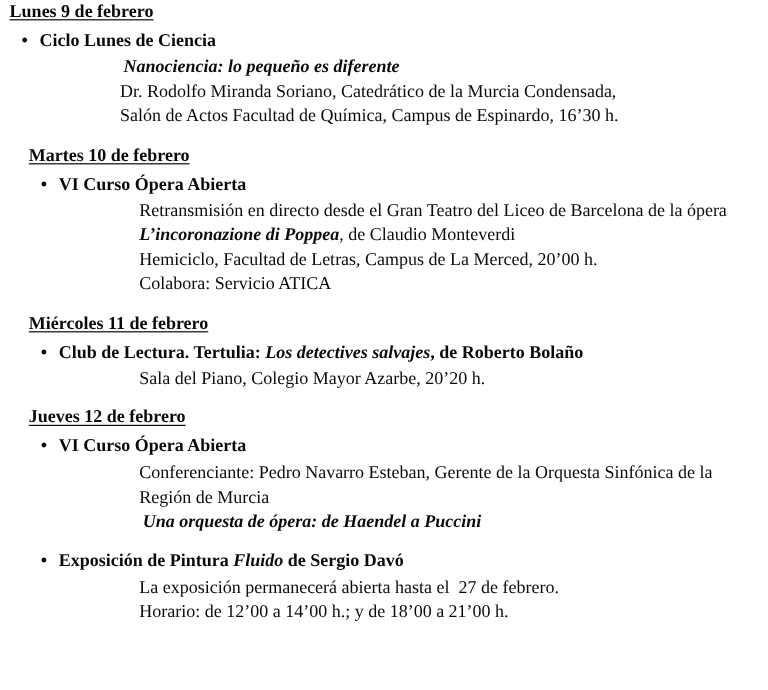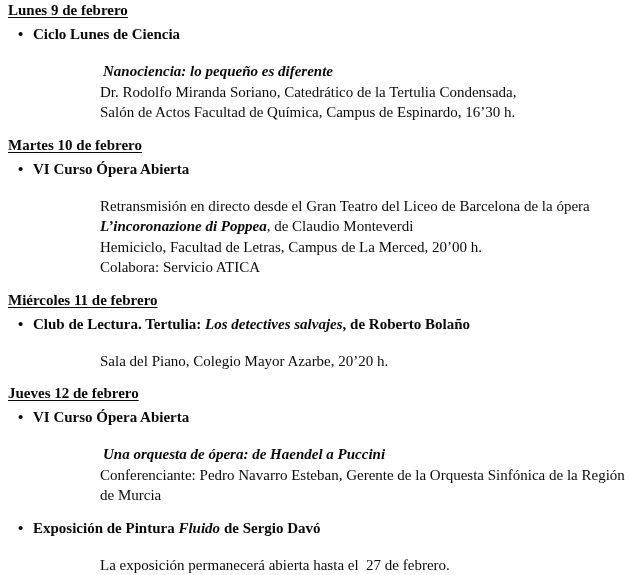--- a/index.html
+++ b/index.html
@@ -89,40 +89,41 @@
     font-style: italic;
     text-align: right;
   }
 
   
   .block {
     margin: 0;
   }
   .block + .block {
     margin-top: 12px;
+    padding-left: 16px;
   }
   .day-heading + .entry {
     margin-top: 4px;
   }
   .entry-title-row + .entry-details {
-    margin-top: 16px;
+    margin-top: 1px;
   }
 </style>
 </head>
 <body>
 
 <div class="page">
 
   <div class="block">
     <div class="day-heading"><span class="day-heading-text">Lunes 9 de febrero</span></div>
     <div class="entry">
       <div class="entry-title-row"><span class="bullet-icon">•</span><span>Ciclo Lunes de Ciencia</span></div>
       <div class="entry-details">
         <div class="detail-line work-title">Nanociencia: lo pequeño es diferente</div>
-        <div class="detail-line">Dr. Rodolfo Miranda Soriano, Catedrático de la Tertulia Condensada,</div>
+        <div class="detail-line">Dr. Rodolfo Miranda Soriano, Catedrático de la Murcia Condensada,</div>
         <div class="detail-line">Salón de Actos Facultad de Química, Campus de Espinardo, 16’30 h.</div>
       </div>
     </div>
   </div>
 
   <div class="block">
     <div class="day-heading"><span class="day-heading-text">Martes 10 de febrero</span></div>
     <div class="entry">
       <div class="entry-title-row"><span class="bullet-icon">•</span><span>VI Curso Ópera Abierta</span></div>
       <div class="entry-details">
@@ -141,22 +142,22 @@
         <div class="detail-line">Sala del Piano, Colegio Mayor Azarbe, 20’20 h.</div>
       </div>
     </div>
   </div>
 
   <div class="block">
     <div class="day-heading"><span class="day-heading-text">Jueves 12 de febrero</span></div>
     <div class="entry">
       <div class="entry-title-row"><span class="bullet-icon">•</span><span>VI Curso Ópera Abierta</span></div>
       <div class="entry-details">
+        <div class="detail-line">Conferenciante: Pedro Navarro Esteban, Gerente de la Orquesta Sinfónica de la Región de Murcia</div>
         <div class="detail-line work-title">Una orquesta de ópera: de Haendel a Puccini</div>
-        <div class="detail-line">Conferenciante: Pedro Navarro Esteban, Gerente de la Orquesta Sinfónica de la Región de Murcia</div>
       </div>
     </div>
   </div>
 
   <div class="block">
     <div class="entry">
       <div class="entry-title-row"><span class="bullet-icon">•</span><span>Exposición de Pintura </span><span class="em">Fluido</span><span> de Sergio Davó</span></div>
       <div class="entry-details">
         <div class="detail-line">La exposición permanecerá abierta hasta el  27 de febrero.</div>
         <div class="detail-line">Horario: de 12’00 a 14’00 h.; y de 18’00 a 21’00 h.</div>

